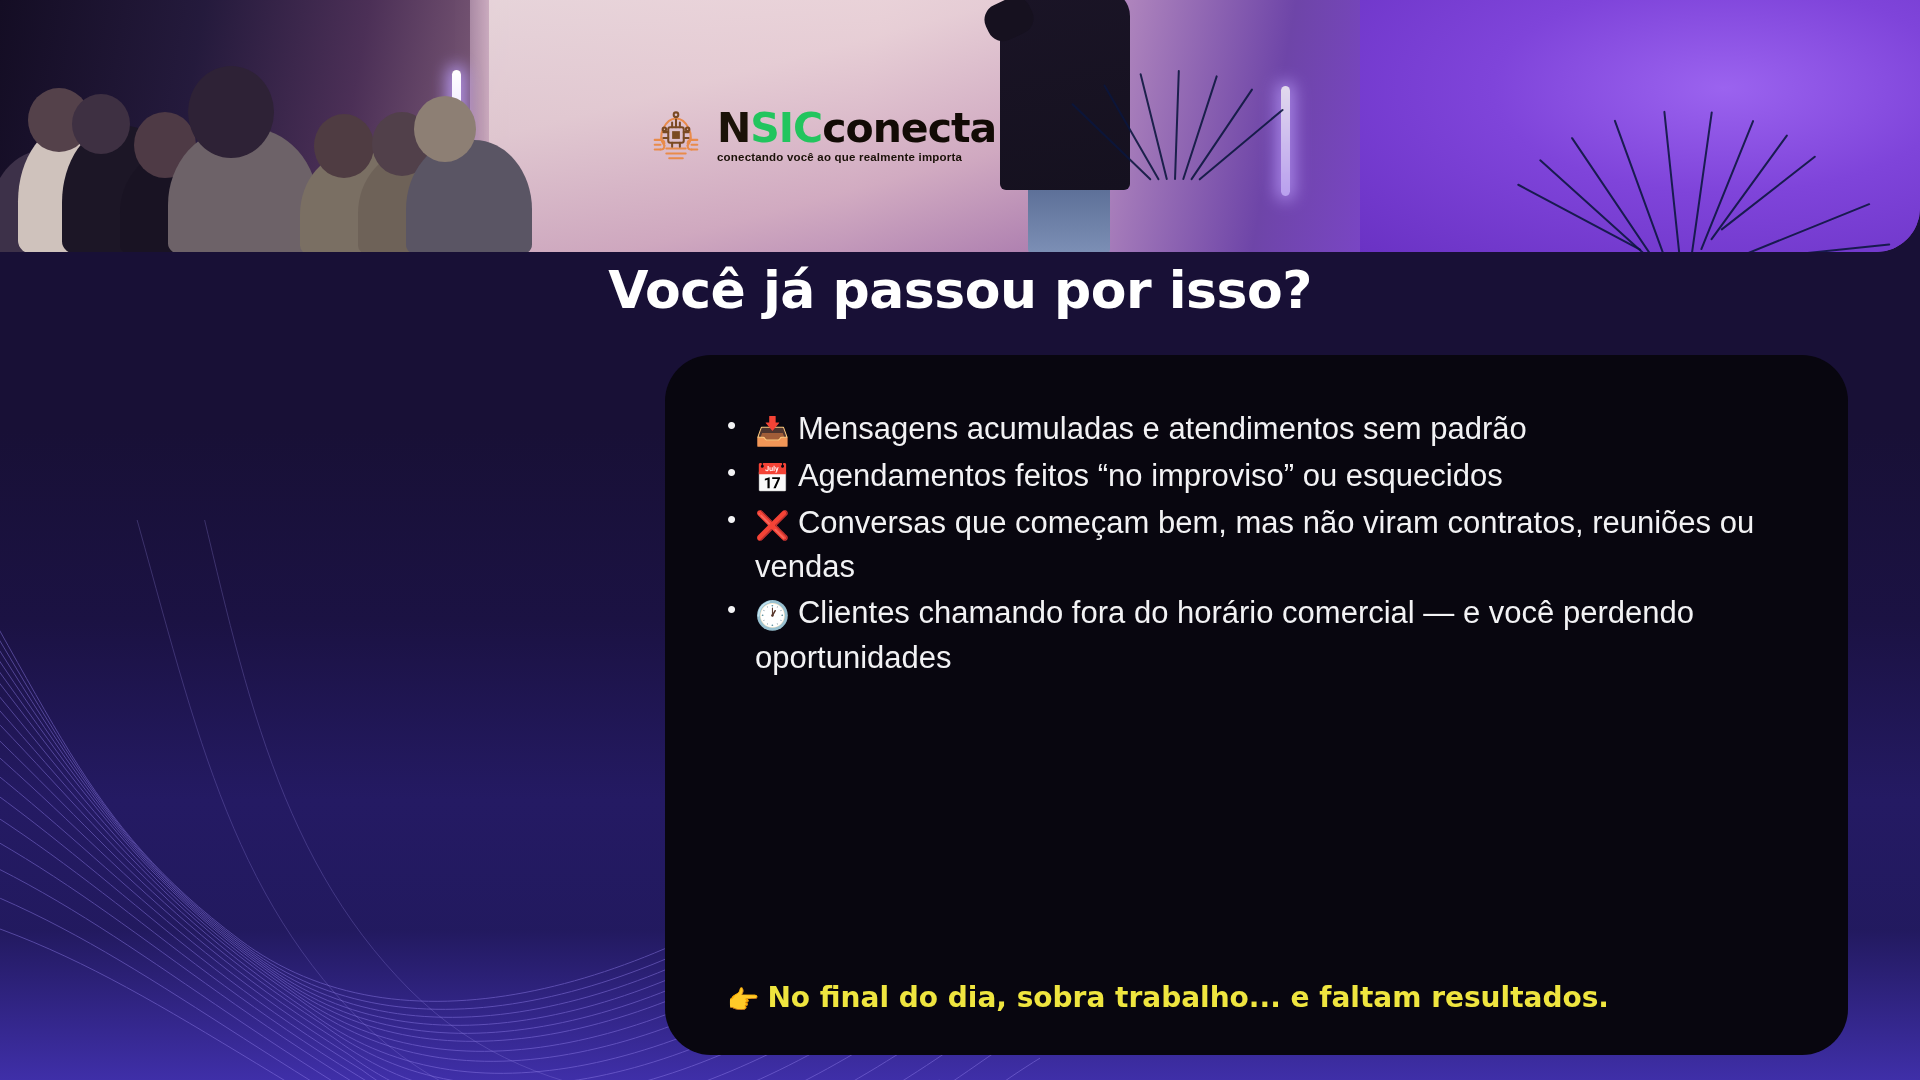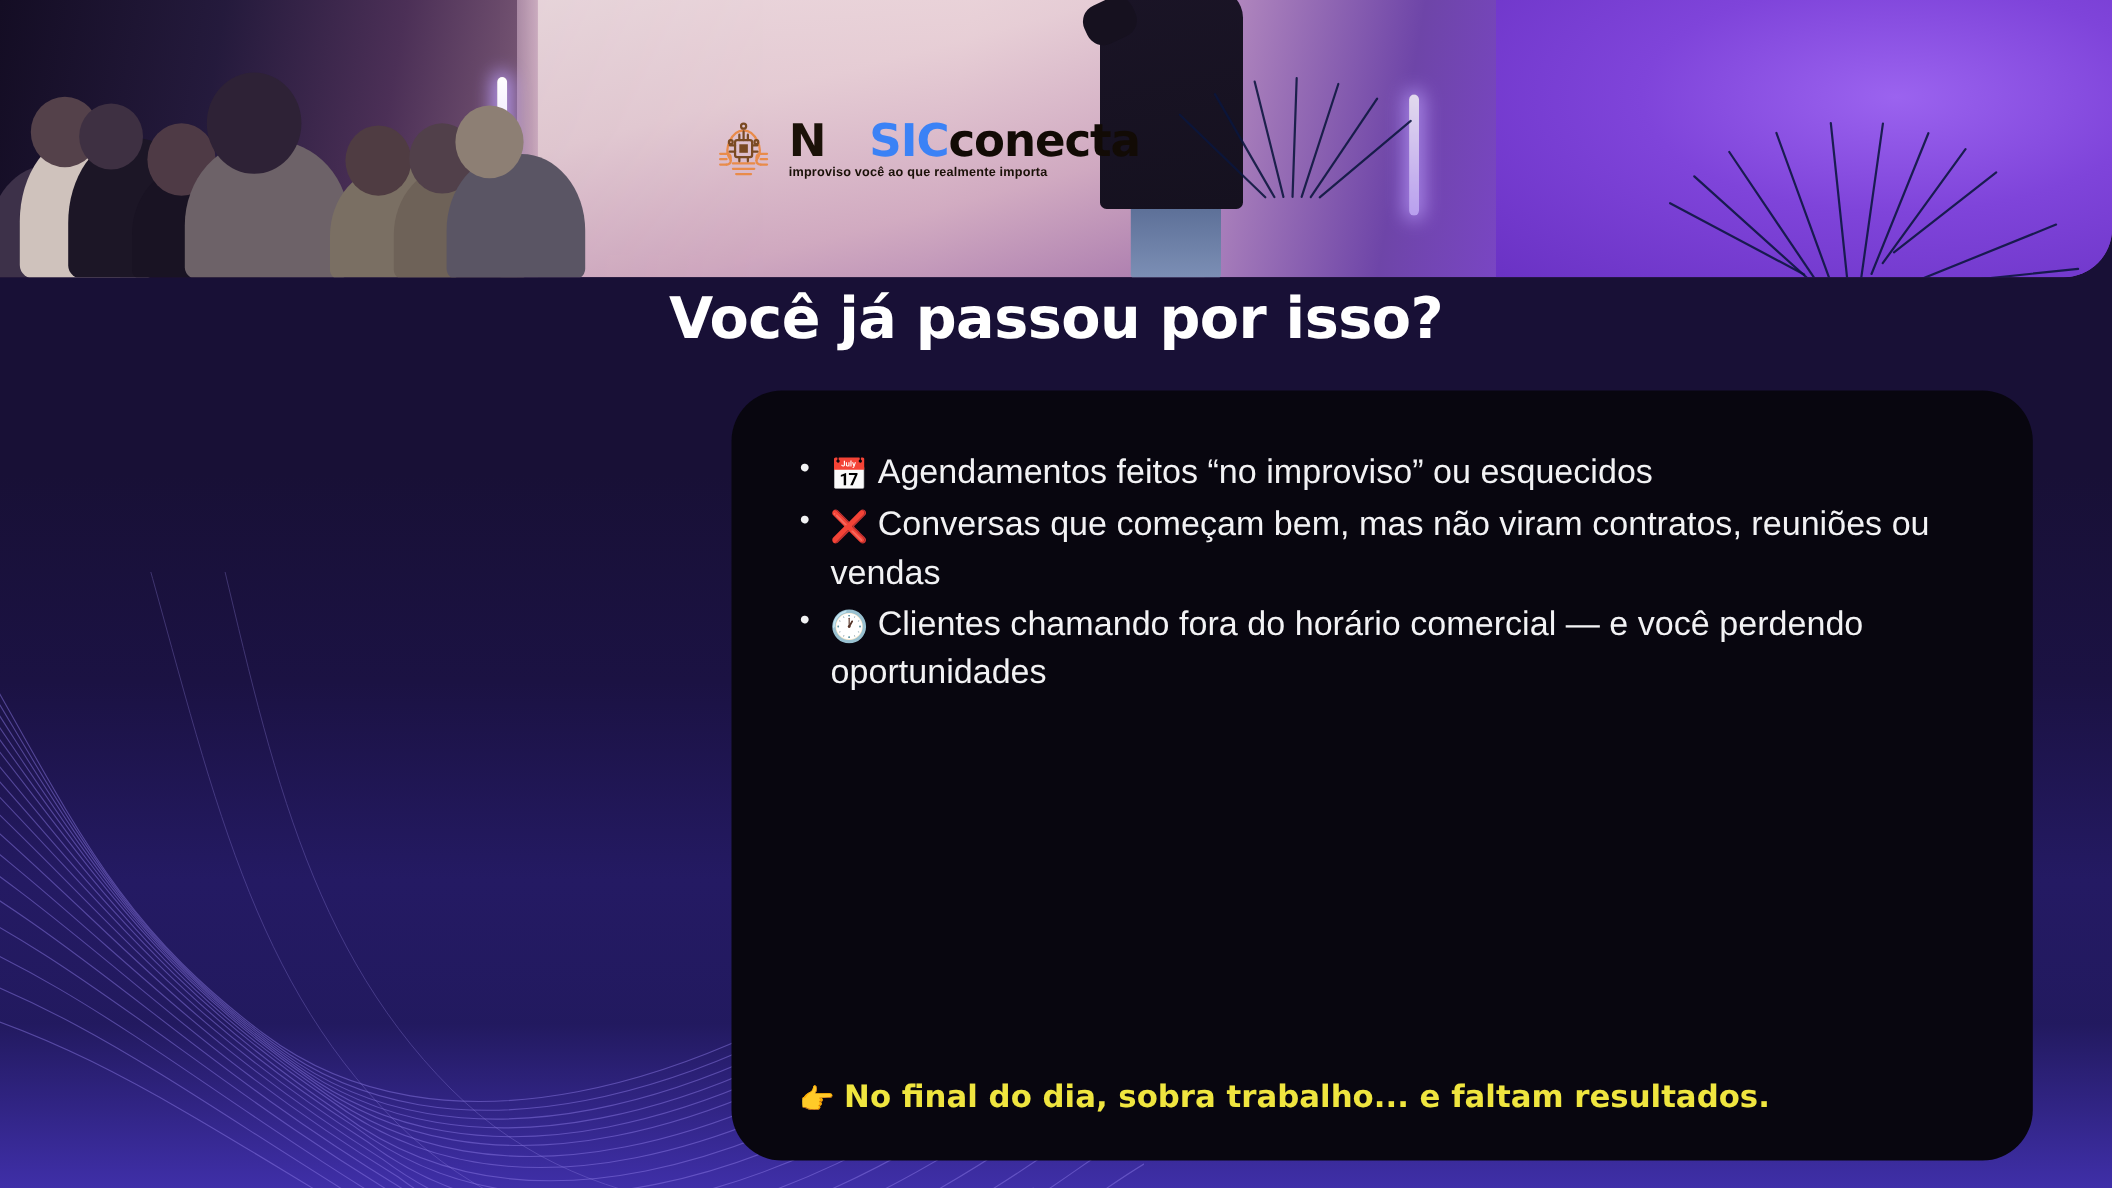--- a/index.html
+++ b/index.html
@@ -94,21 +94,21 @@
   
   #hero-logo{
     position:absolute; left:645px; top:100px; width:360px; height:72px;
     display:flex; align-items:center; gap:10px;
   }
   #logo-mark{ width:62px; height:62px; flex:0 0 auto; }
   #logo-text-wrap{ display:flex; flex-direction:column; line-height:1; }
   #logo-word{ font-size:41px; font-weight:800; letter-spacing:-1px;
               font-family:"DejaVu Sans", sans-serif; white-space:nowrap;}
   #logo-word .n{ color:#1b1208; }
-  #logo-word .sic{ color:#3b82f6;margin-left:40px; }
+  #logo-word .sic{ color:#22c55e; }
   #logo-word .conecta{ color:#120b05; }
   #logo-tag{ font-size:11.5px; font-weight:700; color:#1a1108; margin-top:3px;
              letter-spacing:.2px; white-space:nowrap; }
 
   
   #page-title{
     position:absolute; top:260px; left:0; width:1920px;
     text-align:center; color:#ffffff;
     font-size:52px; font-weight:800; letter-spacing:-.5px;
     font-family:"DejaVu Sans", sans-serif;
@@ -260,30 +260,33 @@
           <rect x="24" y="23" width="16" height="16" rx="2"></rect>
           <path d="M28 23 v-5 M32 23 v-8 M36 23 v-5 M28 39 v4 M36 39 v4 M24 28 h-5 M24 34 h-5 M40 28 h5 M40 34 h5"></path>
           <circle cx="32" cy="10" r="2.4"></circle>
           <circle cx="20" cy="25" r="1.8"></circle>
           <circle cx="44" cy="25" r="1.8"></circle>
         </g>
         <rect x="28" y="27" width="8" height="8" fill="#7a4a22"></rect>
       </svg>
       <div id="logo-text-wrap">
         <div id="logo-word"><span class="n">N</span><span class="sic">SIC</span><span class="conecta">conecta</span></div>
-        <div id="logo-tag">improviso você ao que realmente importa</div>
+        <div id="logo-tag">conectando você ao que realmente importa</div>
       </div>
     </div>
   </div>
 
   <h1 id="page-title">Você já passou por isso?</h1>
 
 
   <div id="pain-card">
     <ul id="pain-list">
+      <li>
+        <span class="emo">📥</span><span>Mensagens acumuladas e atendimentos sem padrão</span>
+      </li>
       <li>
         <span class="emo">📅</span><span>Agendamentos feitos “no improviso” ou esquecidos</span>
       </li>
       <li>
         <span class="emo">❌</span><span>Conversas que começam bem, mas não viram contratos, reuniões ou vendas</span>
       </li>
       <li>
         <span class="emo">🕐</span><span>Clientes chamando fora do horário comercial — e você perdendo oportunidades</span>
       </li>
     </ul>

